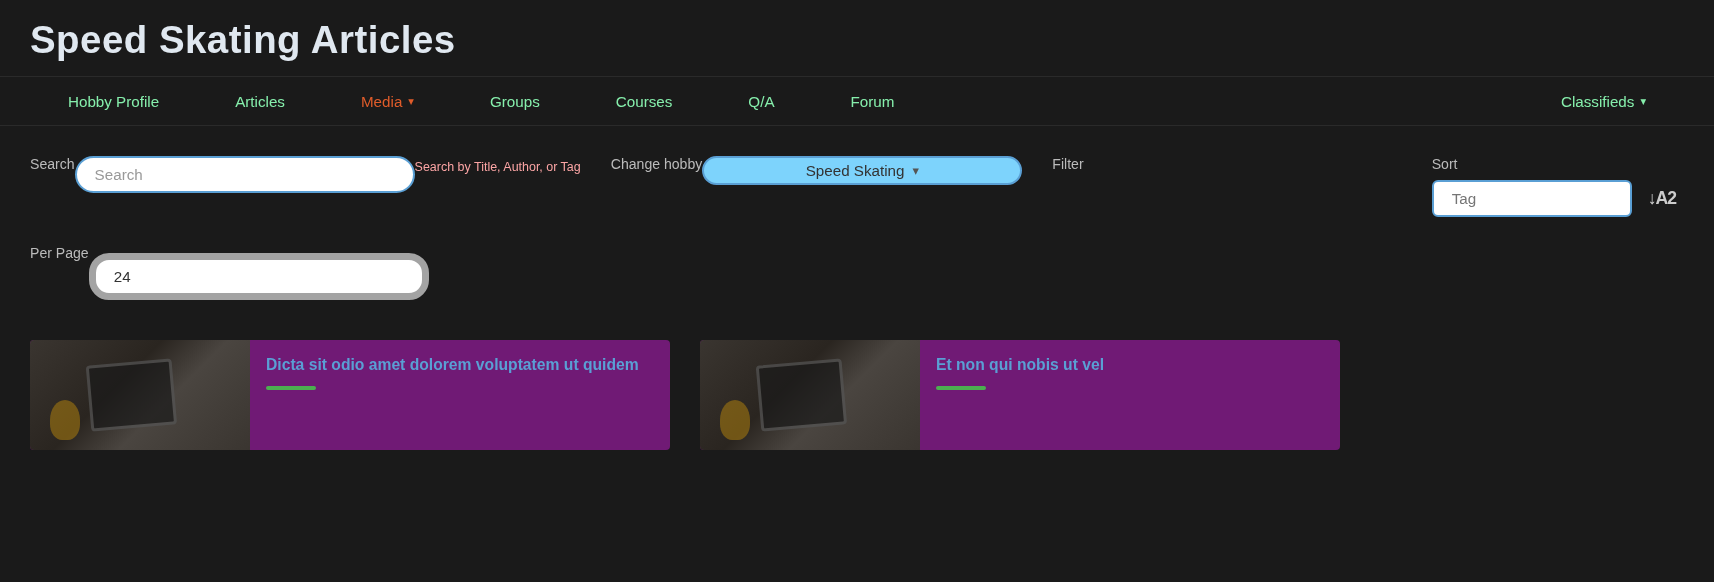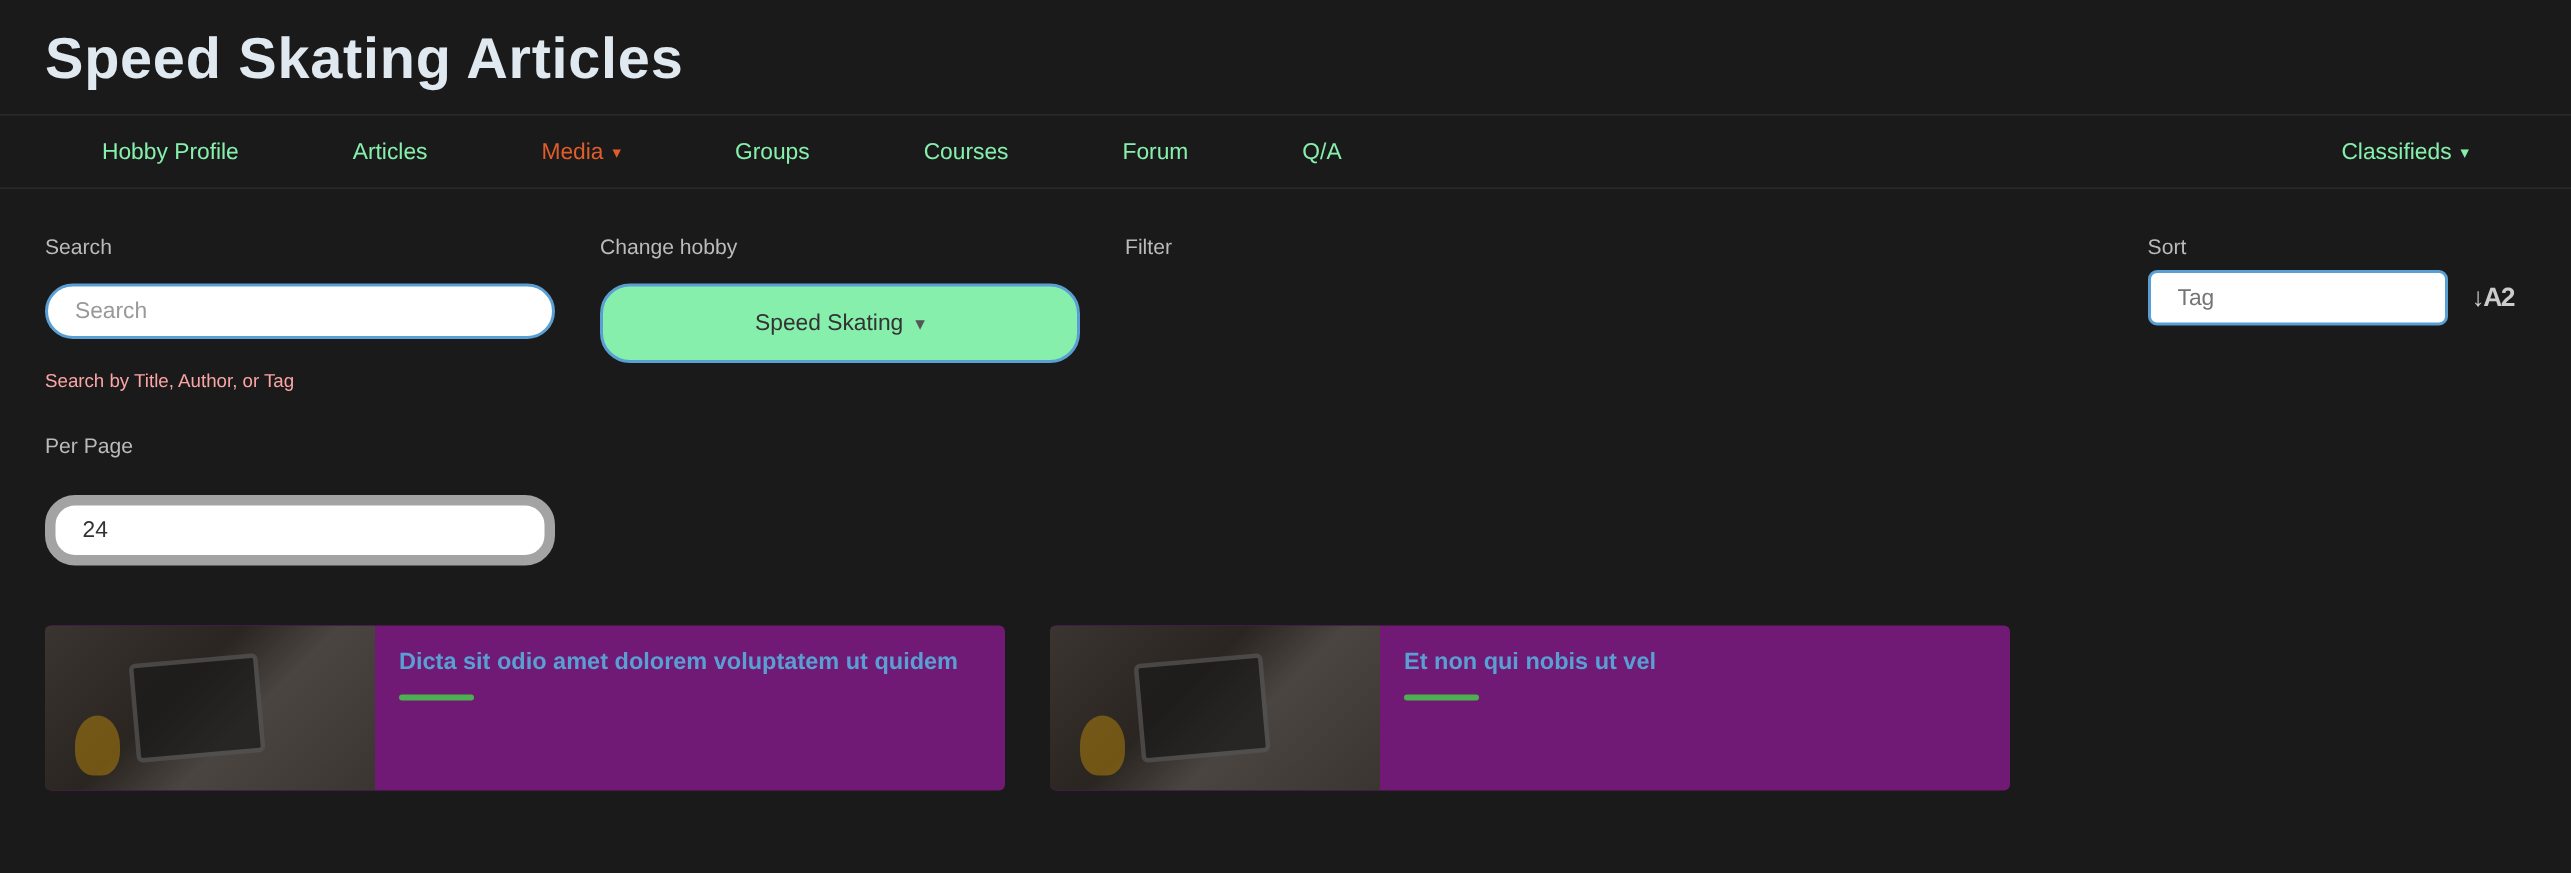--- a/index.html
+++ b/index.html
@@ -42,22 +42,22 @@
     .nav-item.active { color: #e05c2a; }
     .nav-item .dropdown-arrow {
       font-size: 0.7rem;
       margin-left: 2px;
     }
     .search-section {
       padding: 30px 30px 10px 30px;
     }
     .control-group {
       display: flex;
-      flex-direction: column;
-      gap: 17px;
+      flex-direction: row;
+      gap: 0;
     }
     .control-label {
       font-size: 0.88rem;
       color: #bbb;
     }
     .search-input-wrap {
       position: relative;
     }
     .search-input {
       background: #fff;
@@ -69,24 +69,24 @@
       width: 340px;
       outline: none;
     }
     .search-input::placeholder { color: #999; }
     .search-hint {
       font-size: 0.78rem;
       color: #fca5a5;
       margin-top: 4px;
     }
     .hobby-select-btn {
-      background: #86efac;
+      background: #7dd3fc;
       border: 2px solid #5a9fd4;
       border-radius: 20px;
-      padding: 16px 28px;
+      padding: 4px 28px;
       font-size: 0.95rem;
       color: #333;
       width: 320px;
       cursor: pointer;
       display: flex;
       align-items: center;
       justify-content: center;
       gap: 8px;
       outline: none;
     }
@@ -249,24 +249,24 @@
     <span>Media</span>
     <span class="dropdown-arrow">▾</span>
   </div>
   <div class="nav-item">
     <span>Groups</span>
   </div>
   <div class="nav-item">
     <span>Courses</span>
   </div>
   <div class="nav-item">
+    <span>Q/A</span>
+  </div>
+  <div class="nav-item">
     <span>Forum</span>
-  </div>
-  <div class="nav-item">
-    <span>Q/A</span>
   </div>
   <div class="nav-item" style="margin-left:auto;">
     <span>Classifieds</span>
     <span class="dropdown-arrow">▾</span>
   </div>
 </nav>
 
 <div class="search-section">
   <div class="top-controls">
     <div class="left-controls">

